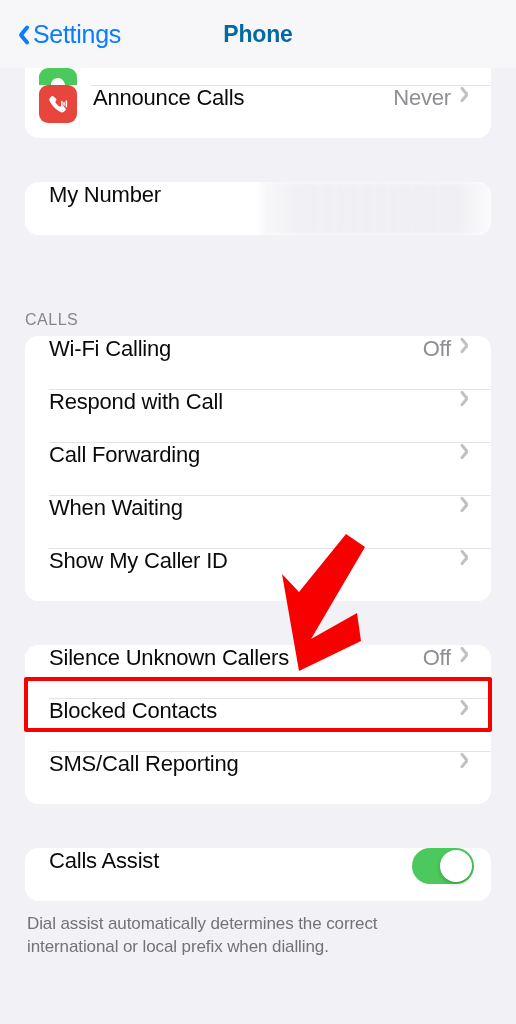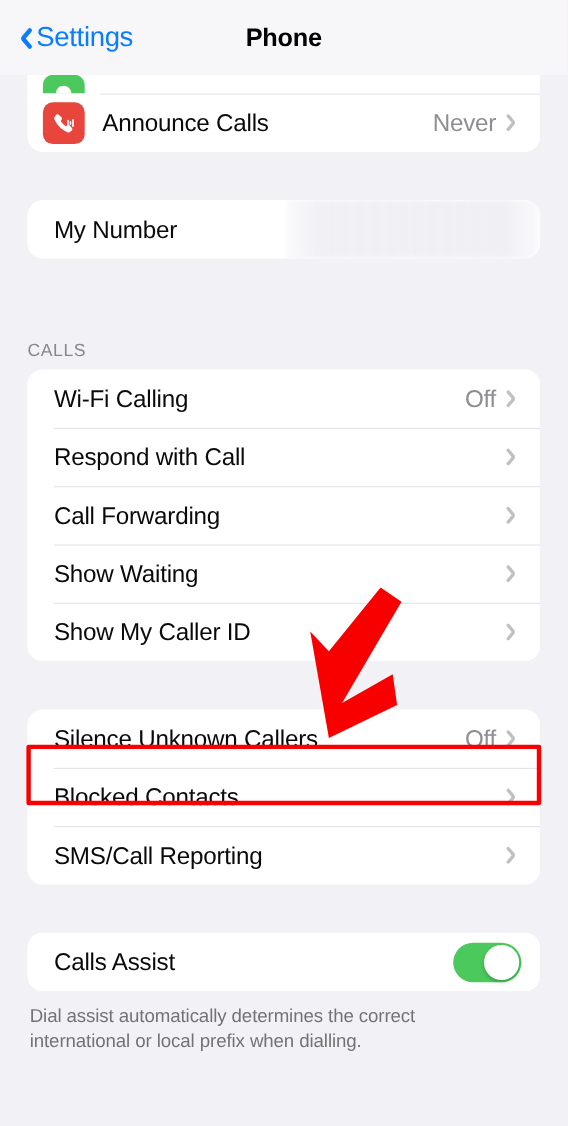--- a/index.html
+++ b/index.html
@@ -69,21 +69,21 @@
     letter-spacing: -0.3px;
     line-height: 1;
   }
 
   .nav-title {
     position: absolute;
     left: 0; right: 0;
     text-align: center;
     font-size: 23px;
     font-weight: bold;
-    color: #000000;
+    color: #0369a1;
     letter-spacing: -0.2px;
     pointer-events: none;
   }
 
   
   .content {
     position: relative;
     padding-bottom: 10px;
   }
 
@@ -95,21 +95,21 @@
   }
 
   
   .group--clipped {
     border-radius: 0 0 14px 14px;
   }
 
   .row {
     position: relative;
     display: flex;
-    align-items: center;
+    align-items: flex-start;
     min-height: 53px;
     padding: 0 17px 0 24px;
     background: #FFFFFF;
     cursor: pointer;
   }
 
   .row.has-icon { padding-left: 14px; }
 
   .row + .row::before {
     content: "";
@@ -337,21 +337,21 @@
         <span class="chevron-right"></span>
       </div>
 
       <div class="row">
         <span class="row-label">Call Forwarding</span>
         <span class="row-value"></span>
         <span class="chevron-right"></span>
       </div>
 
       <div class="row">
-        <span class="row-label">Show Waiting</span>
+        <span class="row-label">When Waiting</span>
         <span class="row-value"></span>
         <span class="chevron-right"></span>
       </div>
 
       <div class="row">
         <span class="row-label">Show My Caller ID</span>
         <span class="row-value"></span>
         <span class="chevron-right"></span>
       </div>
 

